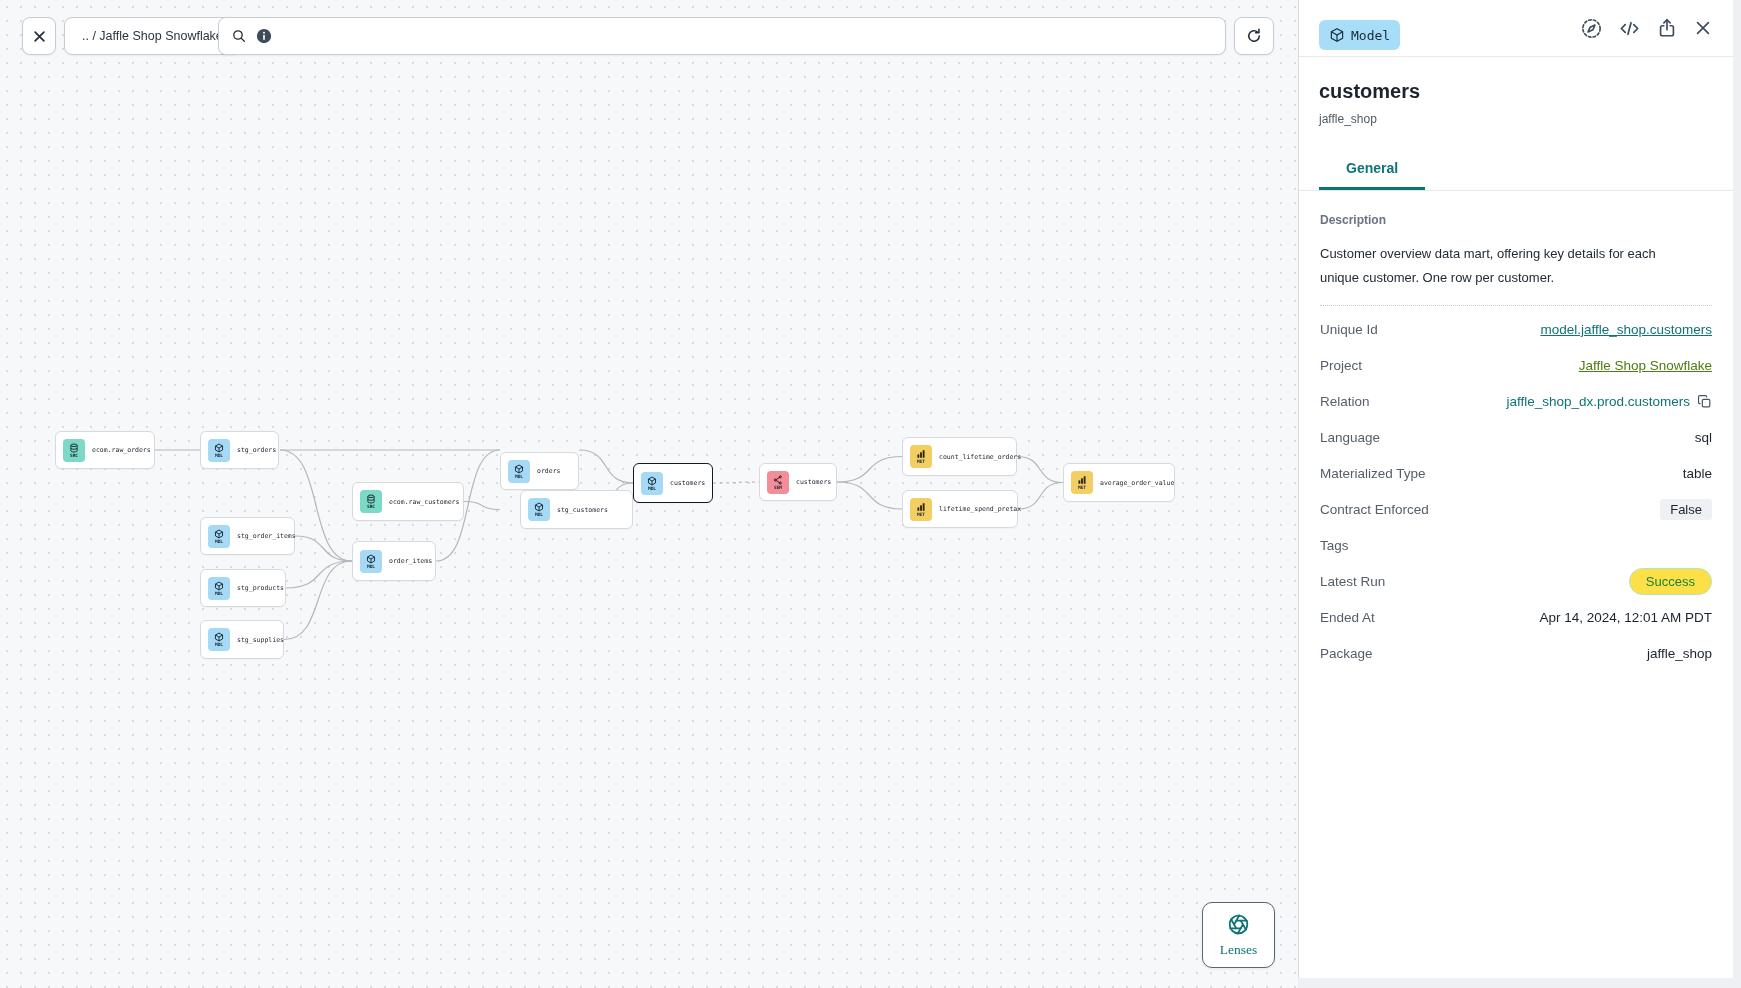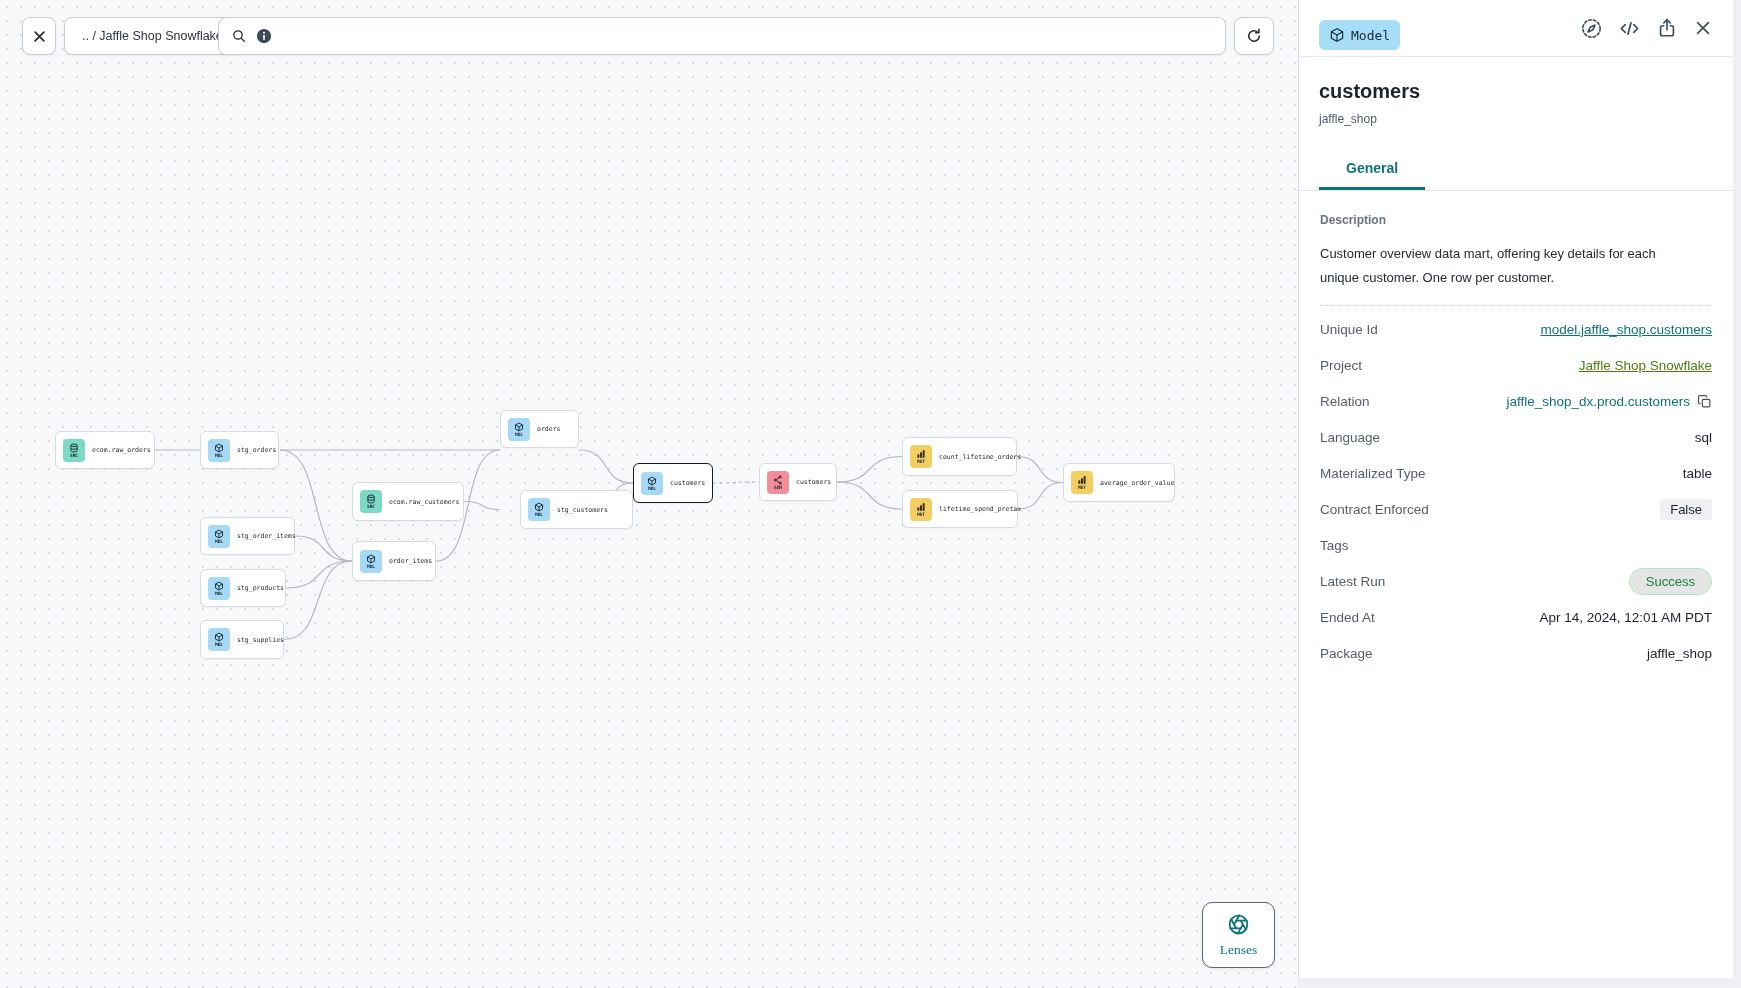--- a/index.html
+++ b/index.html
@@ -184,21 +184,21 @@
         <span class="nbadge" style="background: rgb(165, 217, 246);">
           <svg width="10" height="10" viewBox="0 0 24 24" fill="none" stroke="#14232f" stroke-width="2.2" stroke-linejoin="round">
             <path d="M12 2.5 20.5 7.25 V16.75 L12 21.5 3.5 16.75 V7.25 Z"></path>
             <path d="M3.5 7.25 12 12 20.5 7.25"></path>
             <path d="M12 12V21.5"></path>
           </svg>
           <span class="tag">MDL</span>
         </span>
         <span class="nlabel">order_items</span>
       </div>
-      <div class="node" style="left: 500px; top: 410px; width: 79px; height: 38px; align-items: center;">
+      <div class="node" style="left: 500px; top: 452px; width: 79px; height: 38px; align-items: center;">
         <span class="nbadge" style="background: rgb(165, 217, 246);">
           <svg width="10" height="10" viewBox="0 0 24 24" fill="none" stroke="#14232f" stroke-width="2.2" stroke-linejoin="round">
             <path d="M12 2.5 20.5 7.25 V16.75 L12 21.5 3.5 16.75 V7.25 Z"></path>
             <path d="M3.5 7.25 12 12 20.5 7.25"></path>
             <path d="M12 12V21.5"></path>
           </svg>
           <span class="tag">MDL</span>
         </span>
         <span class="nlabel">orders</span>
       </div>
@@ -394,21 +394,21 @@
             <span class="badge-gray">False</span>
           </span>
         </div>
         <div class="field-row">
           <span class="f-label">Tags</span>
           <span class="f-value"></span>
         </div>
         <div class="field-row">
           <span class="f-label">Latest Run</span>
           <span class="f-value">
-            <span class="pill-success" style="background: #e5e5e5; color: rgb(23, 128, 61);">Success</span>
+            <span class="pill-success" style="background: #fde047; color: rgb(23, 128, 61);">Success</span>
           </span>
         </div>
         <div class="field-row">
           <span class="f-label">Ended At</span>
           <span class="f-value">Apr 14, 2024, 12:01 AM PDT</span>
         </div>
         <div class="field-row">
           <span class="f-label">Package</span>
           <span class="f-value">jaffle_shop</span>
         </div>

